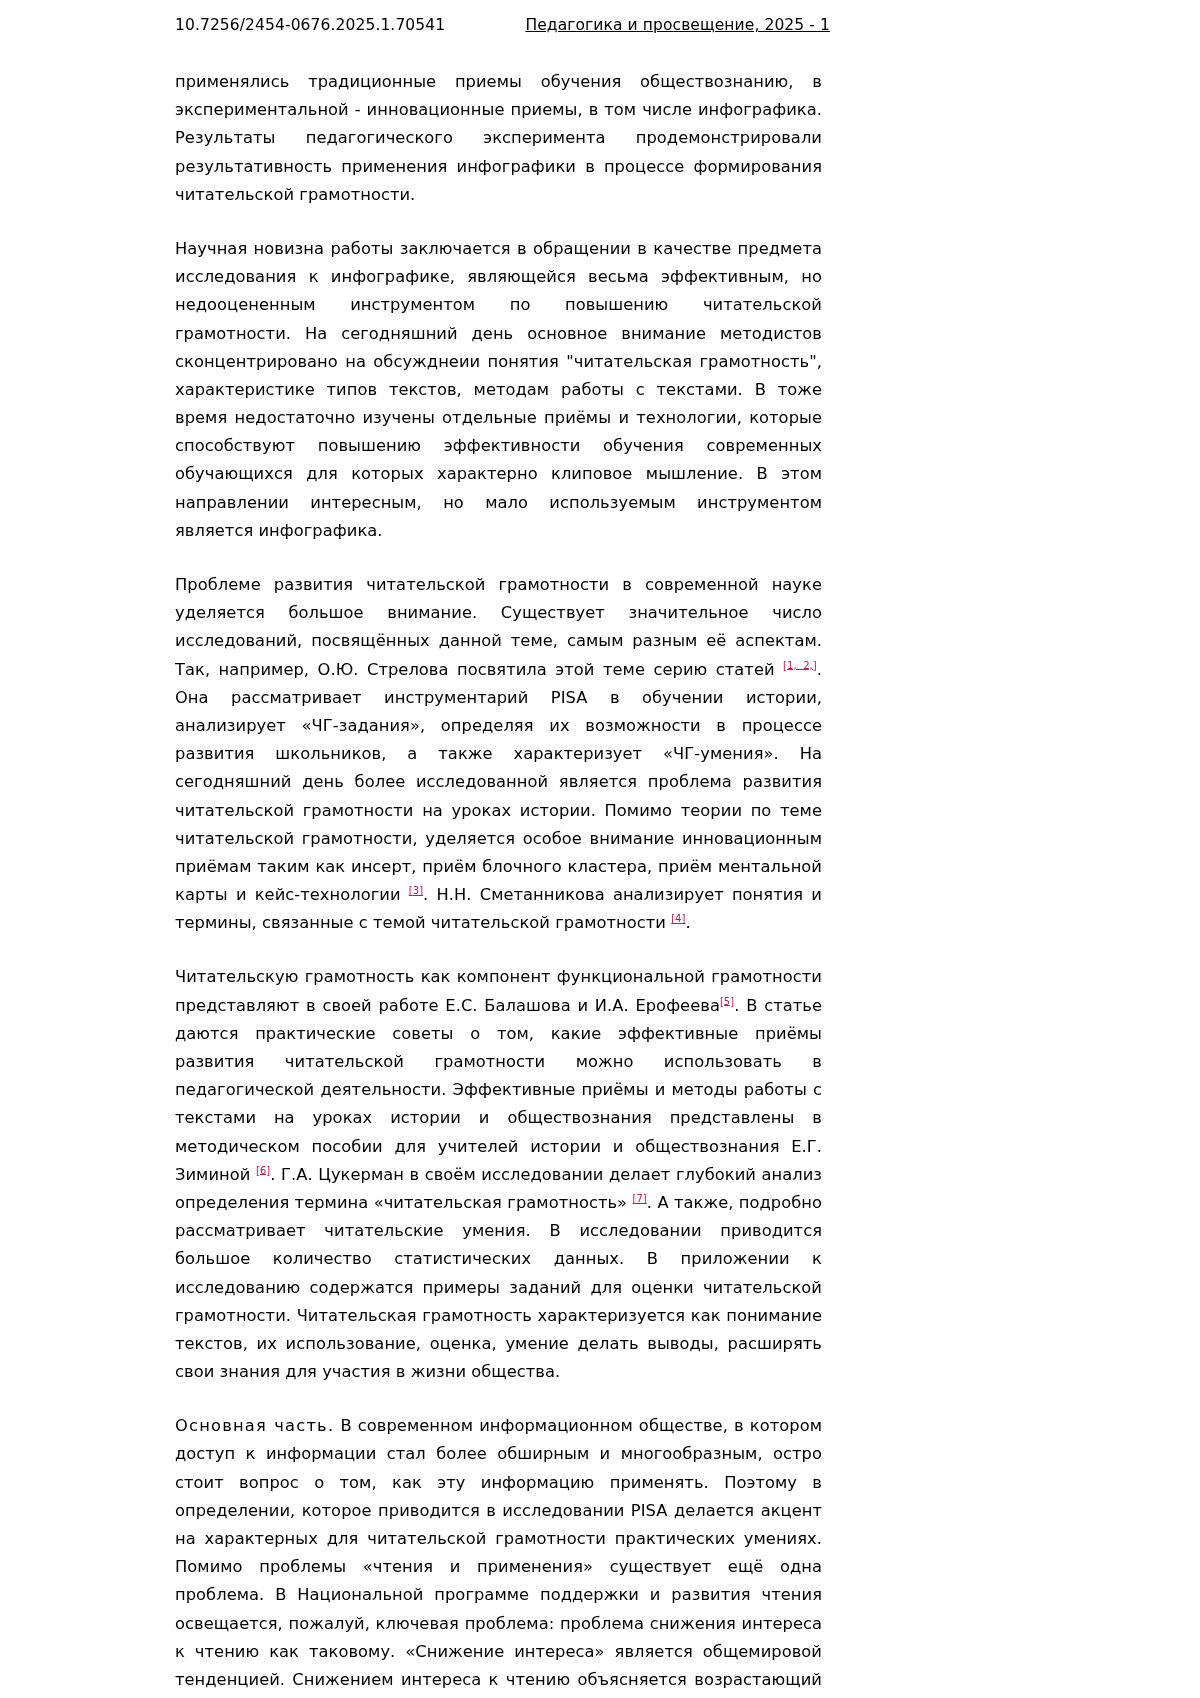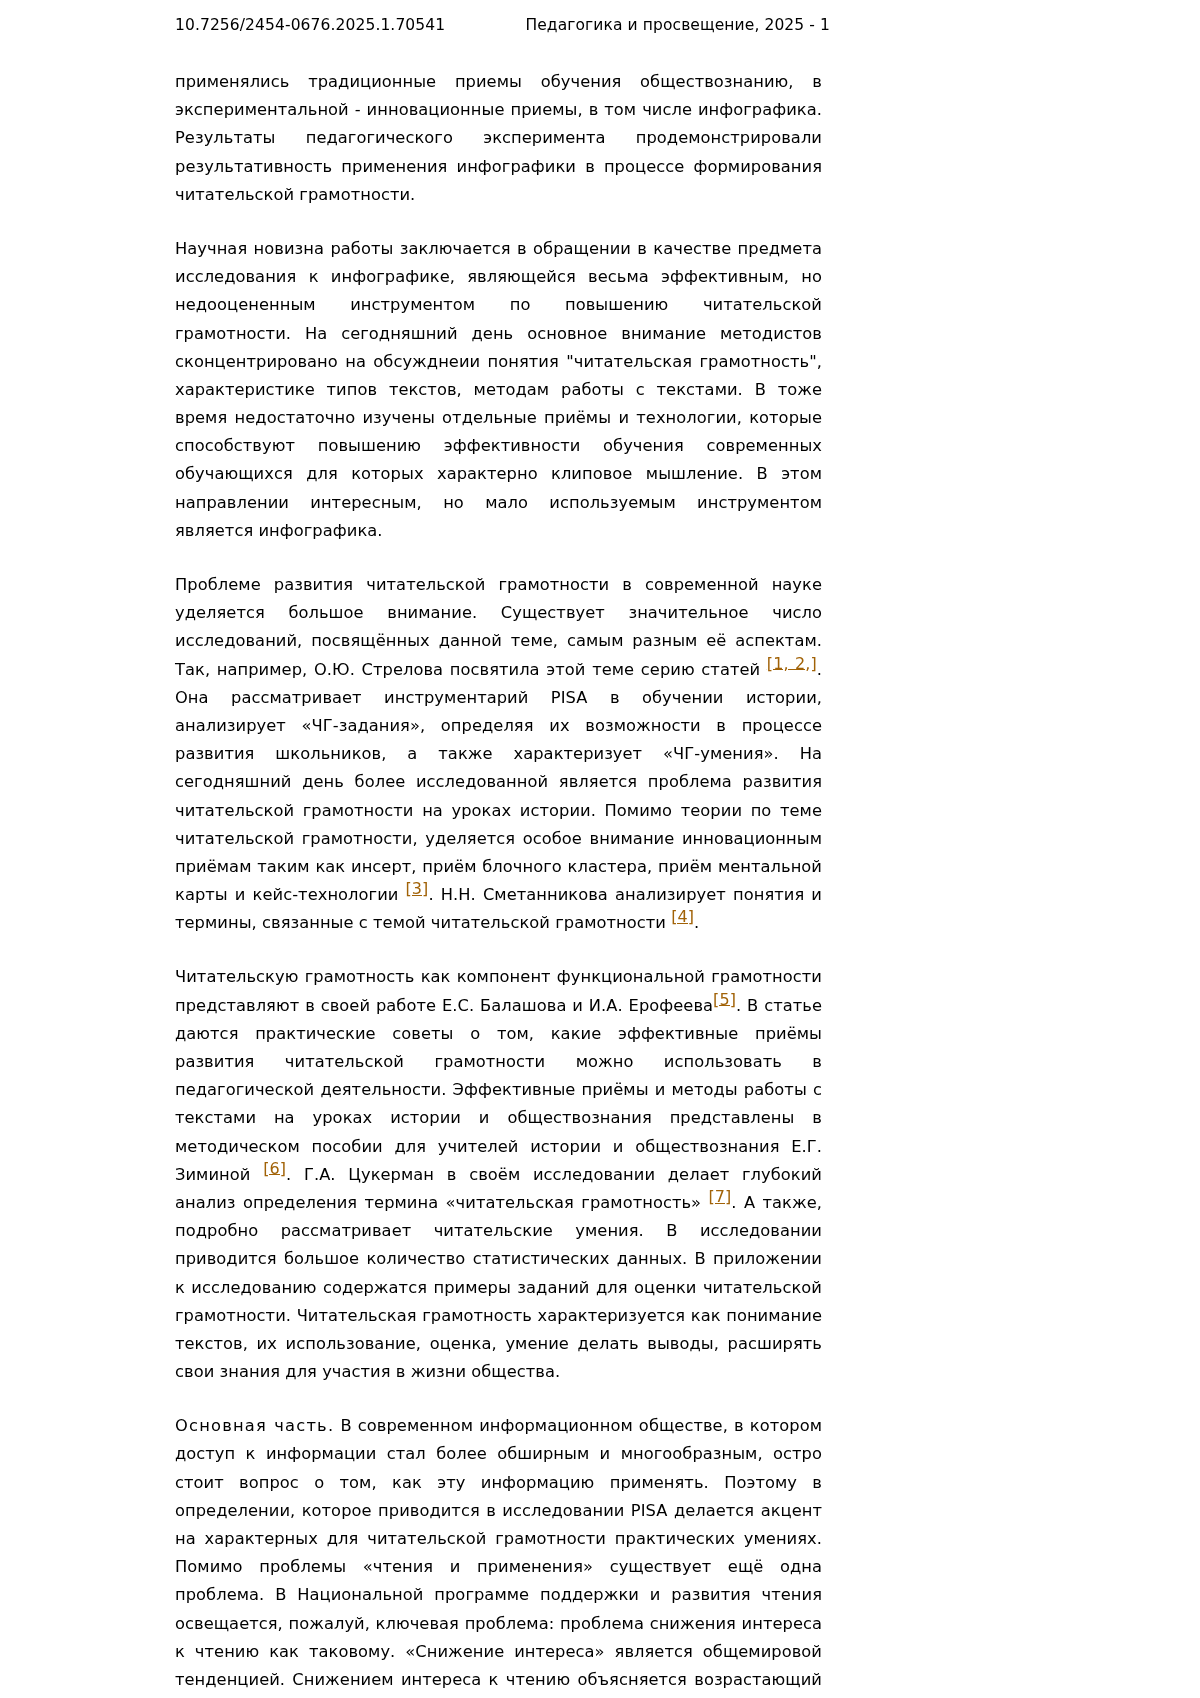--- a/index.html
+++ b/index.html
@@ -22,40 +22,40 @@
   }
   .running-head {
     display: flex;
     justify-content: space-between;
     align-items: baseline;
     font-size: 15.5px;
     letter-spacing: 0.1px;
     margin-bottom: 34px;
   }
   .running-head .doi { white-space: nowrap; }
-  .running-head .journal { white-space: nowrap; }
+  .running-head .journal { white-space: nowrap; text-decoration: underline; }
 
   .body-text p {
     margin: 0 8px 26px 0;
     font-size: 16.3px;
     line-height: 1.73;
     text-align: justify;
     text-justify: inter-word;
     letter-spacing: 0.05px;
   }
   .body-text p:last-child { margin-bottom: 0; }
 
   .lead {
     font-weight: normal;
     letter-spacing: 1.2px;
   }
 
   .ref {
-    color: #a16207;
-    font-size: 16px;
+    color: #be185d;
+    font-size: 10px;
     vertical-align: super;
     text-decoration: underline;
     line-height: 0;
     white-space: nowrap;
   }
 
   .page-number {
     position: absolute;
     left: 0;
     right: 0;

